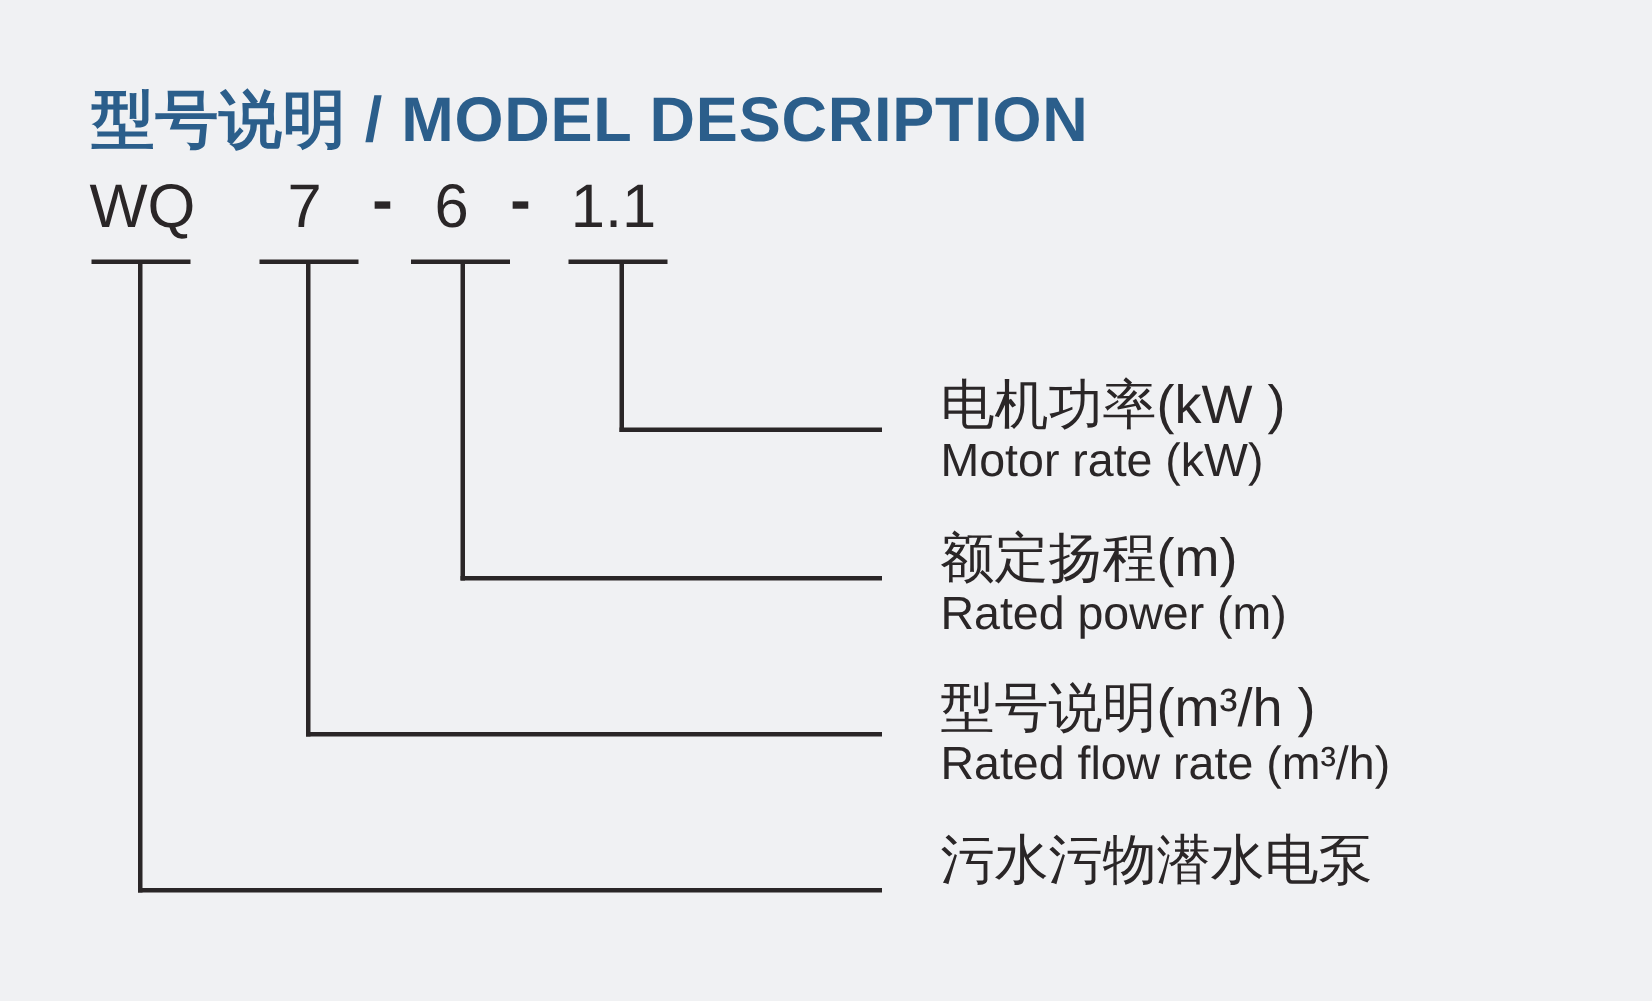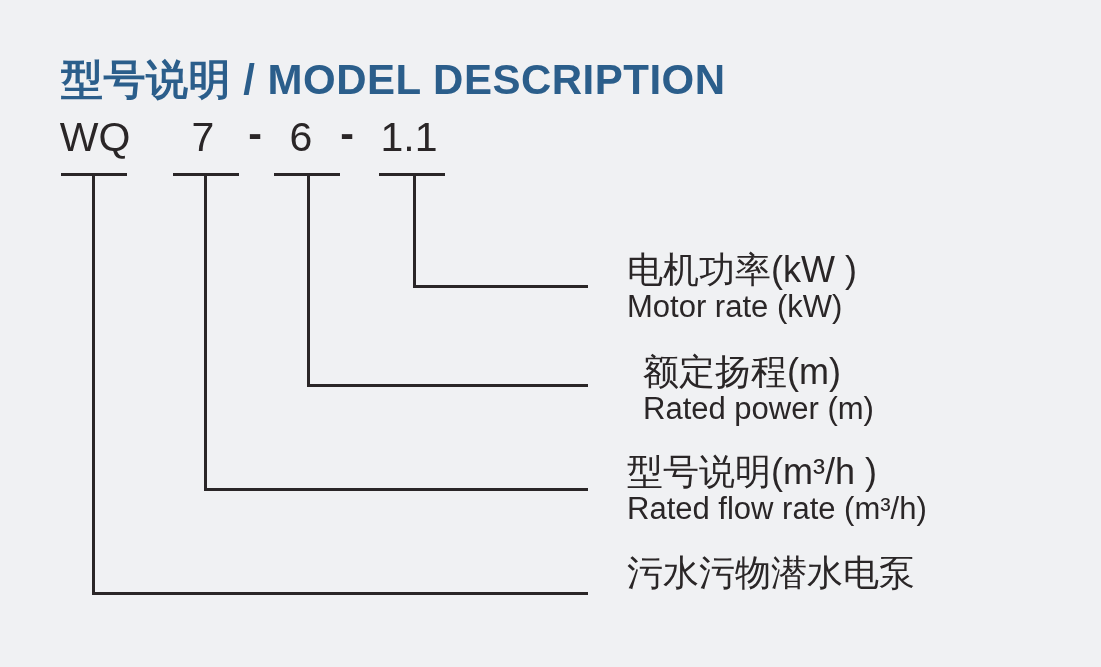--- a/index.html
+++ b/index.html
@@ -64,21 +64,21 @@
   .label{
     position:absolute;left:627px;white-space:nowrap;
   }
   .label .zh{
     display:block;font-size:36px;line-height:40px;color:var(--ink);
   }
   .label .en{
     display:block;font-size:31px;line-height:33px;color:var(--ink);
   }
   .label.l-power {top:250px;}
-  .label.l-head  {top:352px;margin-left:16px;}
+  .label.l-head  {top:352px;}
   .label.l-flow  {top:452px;}
   .label.l-series{top:553px;}
 </style>
 </head>
 <body>
 
 <div class="stage">
 
   <div class="title">型号说明 / MODEL DESCRIPTION</div>
 

